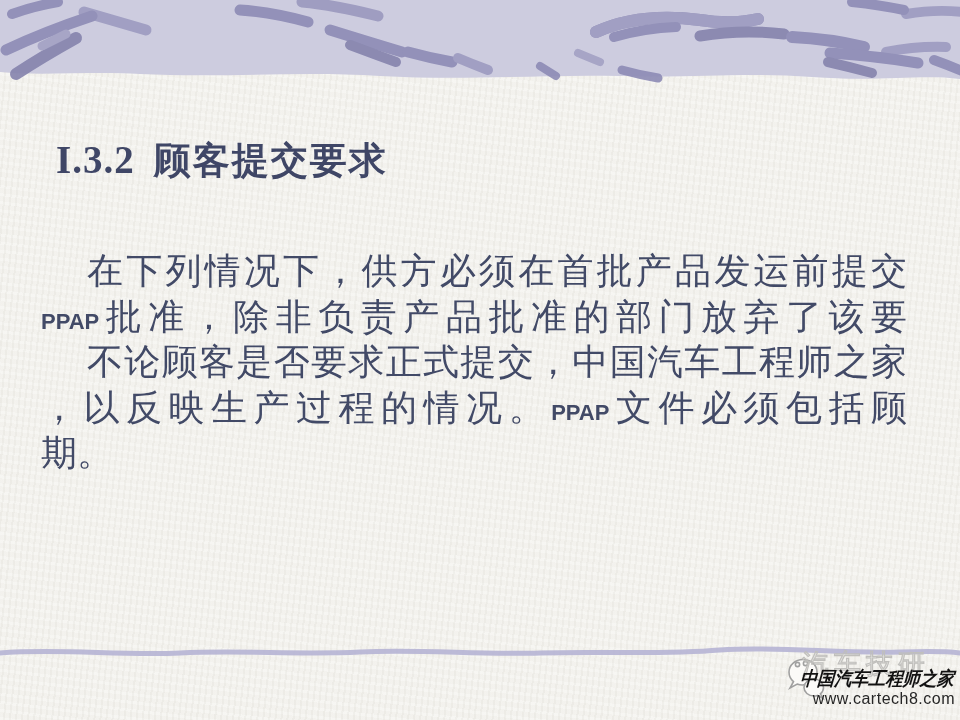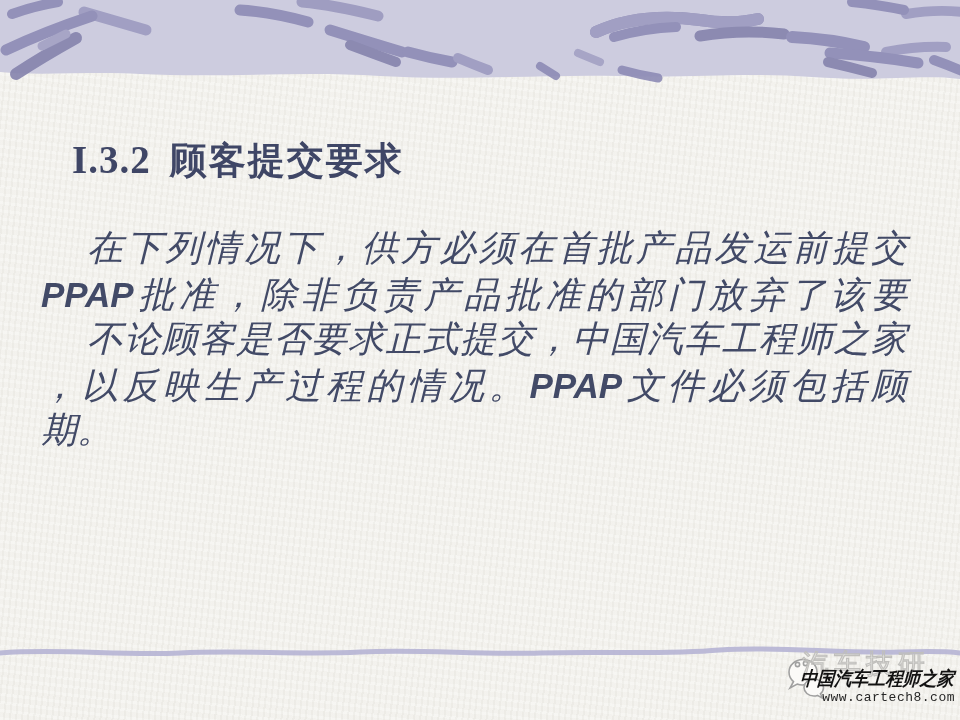--- a/index.html
+++ b/index.html
@@ -11,66 +11,66 @@
     position:relative;width:960px;height:720px;overflow:hidden;
     background-color:#f3f2ee;
     background-image:
       repeating-linear-gradient(96deg, rgba(222,220,213,.22) 0 2px, rgba(251,250,247,.22) 2px 6px),
       repeating-linear-gradient(7deg, rgba(255,255,255,.20) 0 3px, rgba(232,230,223,.20) 3px 8px);
   }
   
   .top-banner{position:absolute;top:0;left:0;width:960px;height:92px;display:block;}
   
   .title{
-    position:absolute;left:72px;top:136px;white-space:nowrap;
+    position:absolute;left:56px;top:136px;white-space:nowrap;
     color:#3f4666;
   }
   .title .num{
     font-family:"Liberation Serif","DejaVu Serif",serif;
     font-weight:700;font-size:39px;letter-spacing:1px;margin-right:19px;
   }
   .title .cjk{
     font-weight:600;font-size:37px;letter-spacing:2px;
   }
   
   .body-text{
-    position:absolute;left:41px;top:226px;width:866px;
-    font-size:36px;color:#424a67;font-style:italic;
+    position:absolute;left:41px;top:249px;width:866px;
+    font-size:36px;color:#424a67;
   }
   .body-text .line{
     height:45.5px;line-height:45.5px;white-space:nowrap;
     text-align:justify;text-align-last:justify;text-justify:inter-character;
   }
   .body-text .line.last{text-align-last:left;}
   .body-text .line.first{text-indent:46px;}
   .body-text .latin{
     font-family:"Liberation Sans","DejaVu Sans",sans-serif;
-    font-weight:700;font-size:35px;
+    font-weight:700;font-size:22px;
   }
   
   .footer{position:absolute;left:0;top:640px;width:960px;height:80px;}
   .bottom-wave{position:absolute;left:0;top:4px;width:960px;height:16px;display:block;}
   .wechat-icon{position:absolute;left:784px;top:17px;width:42px;height:46px;}
   .brand-name{
     position:absolute;right:6px;top:26px;white-space:nowrap;
     font-family:"Liberation Serif","DejaVu Serif",serif;
     font-weight:700;font-style:italic;font-size:19px;color:#121212;
     transform:scaleX(.9) skewX(-4deg);transform-origin:right center;
     letter-spacing:0px;
   }
   .brand-watermark{
     position:absolute;right:30px;top:6px;white-space:nowrap;
     font-size:27px;letter-spacing:5px;font-weight:400;
     color:rgba(185,185,185,.30);
     -webkit-text-stroke:1.1px #c0bfbc;
   }
   .brand-url{
     position:absolute;right:5px;top:50px;white-space:nowrap;
-    font-family:Liberation Mono, monospace;
-    font-size:13px;letter-spacing:0.5px;color:#262626;
+    font-family:Liberation Sans, sans-serif;
+    font-size:16px;letter-spacing:0.5px;color:#262626;
   }
 </style>
 </head>
 <body>
 
 <div class="slide">
 
   <svg class="top-banner" viewBox="0 0 960 92" aria-hidden="true">
     <path d="M0,0 H960 V79 C920,74 880,82 812,77 C744,72 700,78 620,76 C540,74 468,81 380,76 C300,71 222,78 140,74 C92,71 40,76 0,72 Z" fill="#cdccdf"></path>
     <g fill="none" stroke="#8d8bb5" stroke-linecap="round" opacity="0.9">

